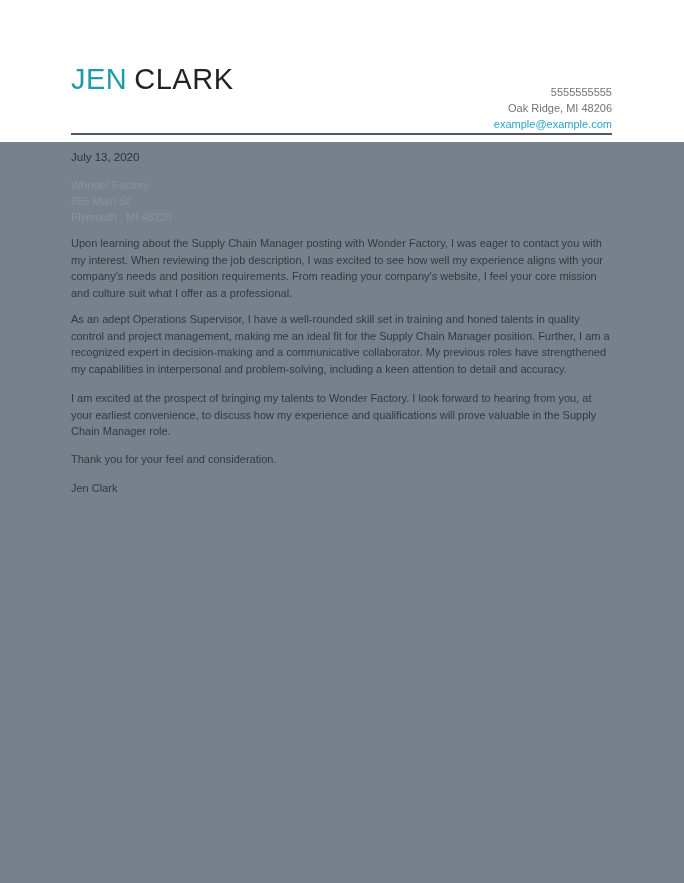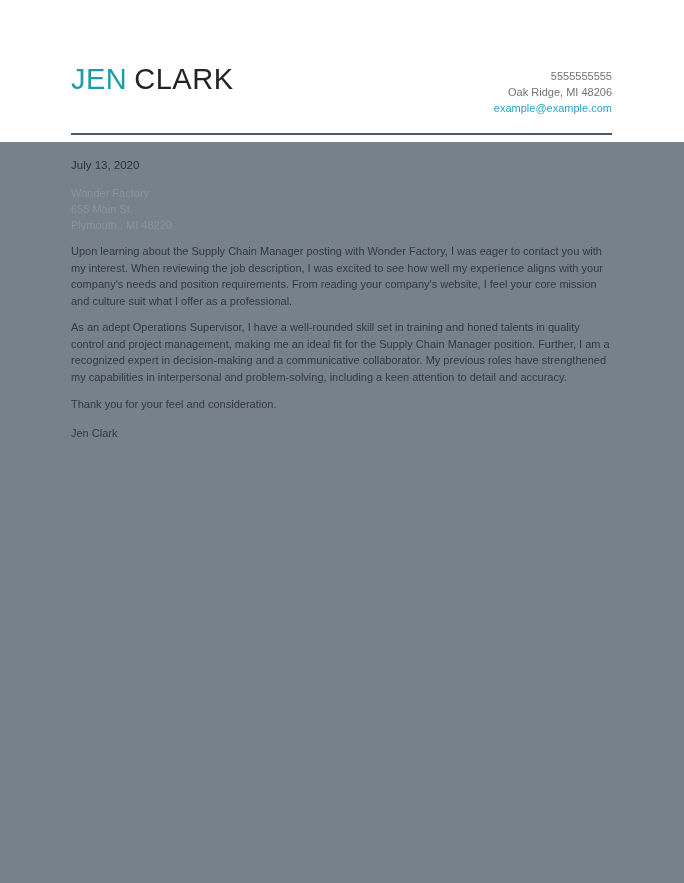--- a/index.html
+++ b/index.html
@@ -29,21 +29,21 @@
     font-weight: 500;
     letter-spacing: 0.5px;
     line-height: 30px;
     white-space: nowrap;
   }
   .logo-first { color: #1E9BA9; }
   .logo-last  { color: #212328; margin-left: 7px; }
   .contact {
     position: absolute;
     right: 72px;
-    top: 68px;
+    top: 84px;
     text-align: right;
     font-size: 11px;
     line-height: 16px;
     color: #6F7377;
   }
   .contact-email {
     color: #2AA3C6;
     text-decoration: none;
     cursor: pointer;
   }
@@ -54,21 +54,21 @@
     top: 133px;
     height: 2px;
     background: #53575C;
   }
   
   .letter-section {
     position: relative;
     width: 684px;
     height: 741px;
     background: #76818B;
-    padding: 8px 72px 0 71px;
+    padding: 0 72px 0 71px;
     font-size: 11px;
     color: #323940;
   }
   .letter-date {
     padding-top: 8px;
     font-size: 11.5px;
     line-height: 14px;
     color: #2B3238;
   }
   .recipient-block {
@@ -125,20 +125,21 @@
       <div>Wonder Factory</div>
       <div>655 Main St.</div>
       <div>Plymouth , MI 48220</div>
     </div>
 
 
     <p class="para para-1">Upon learning about the Supply Chain Manager posting with Wonder Factory, I was eager to contact you with my interest. When reviewing the job description, I was excited to see how well my experience aligns with your company's needs and position requirements. From reading your company's website, I feel your core mission and culture suit what I offer as a professional.</p>
 
     <p class="para para-2">As an adept Operations Supervisor, I have a well-rounded skill set in training and honed talents in quality control and project management, making me an ideal fit for the Supply Chain Manager position. Further, I am a recognized expert in decision-making and a communicative collaborator. My previous roles have strengthened my capabilities in interpersonal and problem-solving, including a keen attention to detail and accuracy.</p>
 
+    <p class="para para-3">I am excited at the prospect of bringing my talents to Wonder Factory. I look forward to hearing from you, at your earliest convenience, to discuss how my experience and qualifications will prove valuable in the Supply Chain Manager role.</p>
 
     <div class="thanks">Thank you for your feel and consideration.</div>
 
     <div class="signoff-block">
       <div>Jen Clark</div>
     </div>
 
   </div>
 </div>
 

